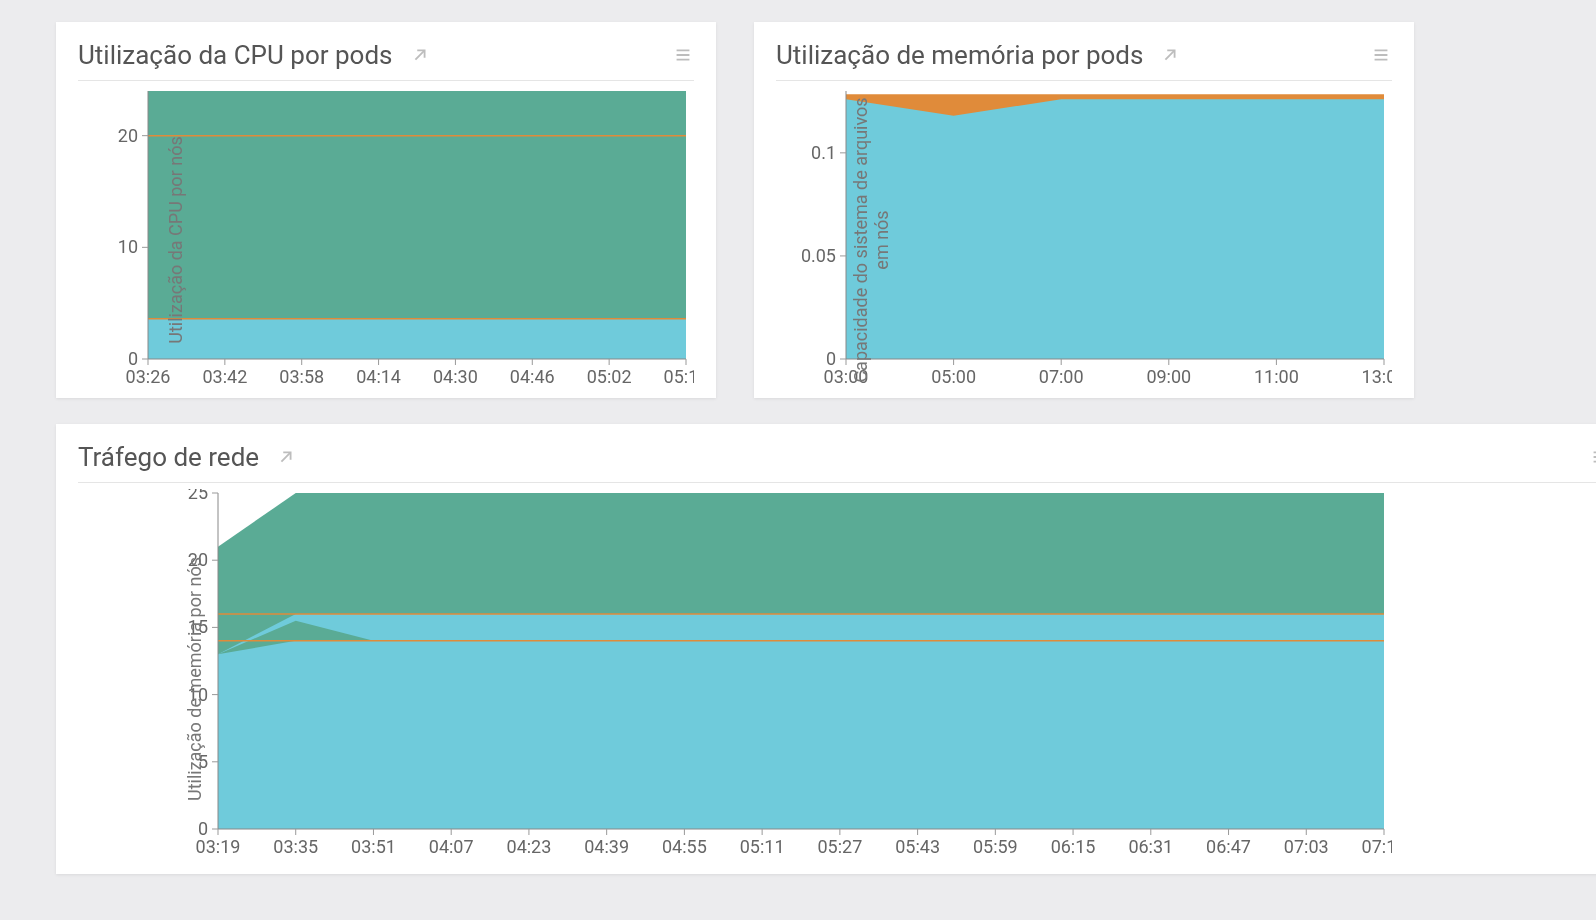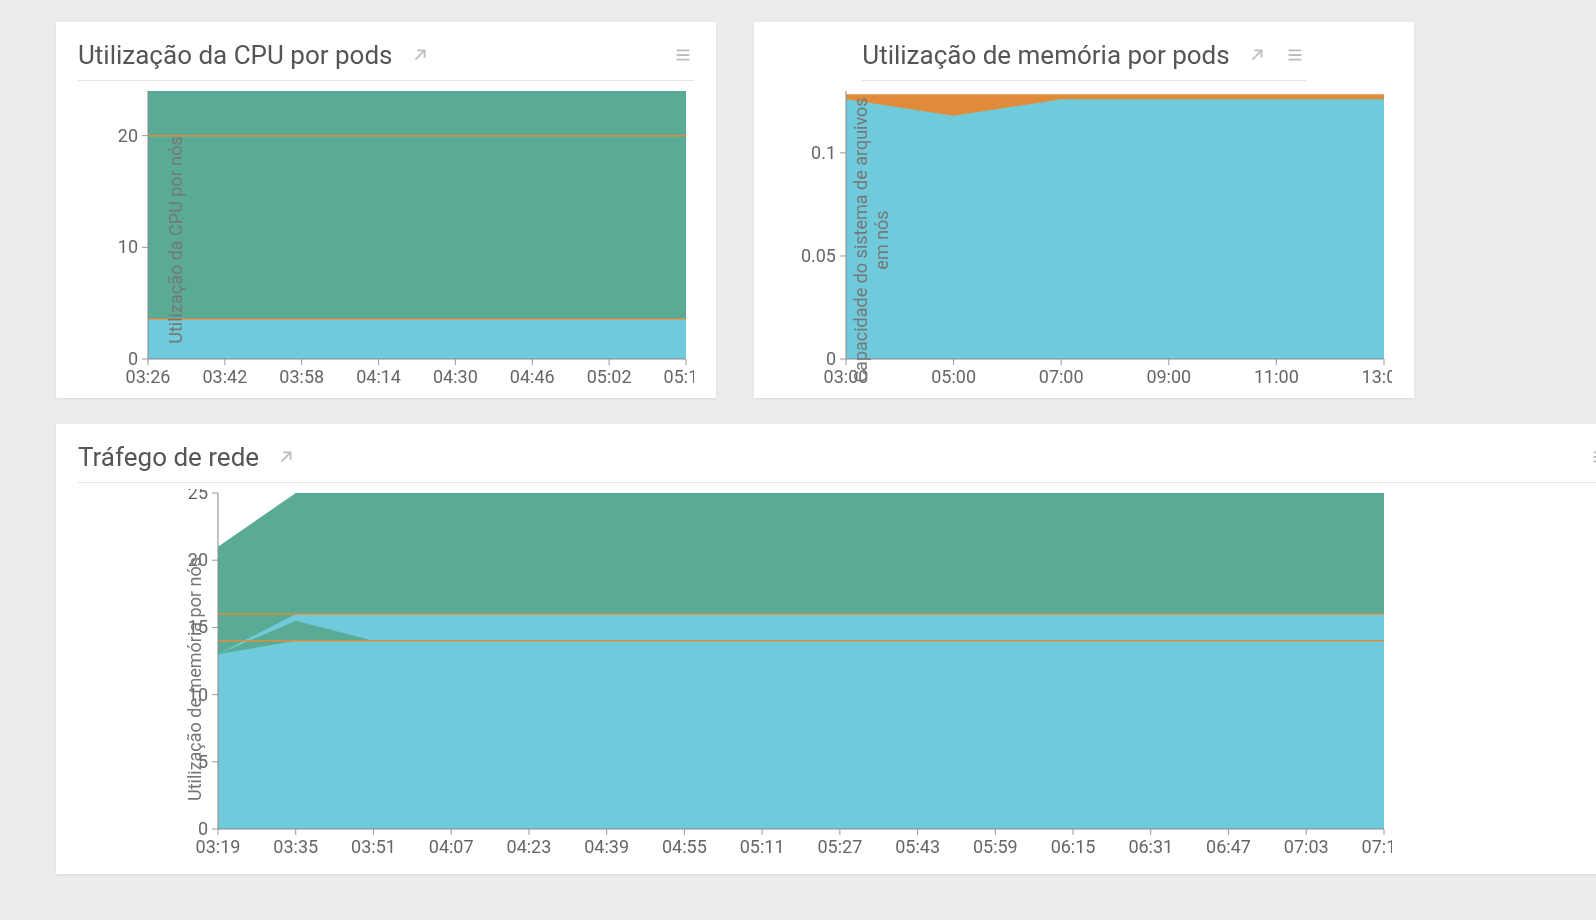--- a/index.html
+++ b/index.html
@@ -66,21 +66,21 @@
             <line x1="454.2857142857143" x2="454.2857142857143" y1="272" y2="278" class="tick"></line>
             <text x="454.2857142857143" y="296" text-anchor="middle" class="axis-text">04:46</text>
             <line x1="531.1428571428571" x2="531.1428571428571" y1="272" y2="278" class="tick"></line>
             <text x="531.1428571428571" y="296" text-anchor="middle" class="axis-text">05:02</text>
             <line x1="608" x2="608" y1="272" y2="278" class="tick"></line>
             <text x="608" y="296" text-anchor="middle" class="axis-text">05:18</text>
           </svg>
       </div>
     </div>
 
-    <div class="panel" style="width:660px;height:376px;align-items:center;">
+    <div class="panel" style="width:660px;height:376px;">
       <div class="panel-header">
         <span class="panel-title">Utilização de memória por pods</span>
         <span class="icon">
           <svg width="22" height="22" viewBox="0 0 24 24" fill="none" stroke="currentColor" stroke-width="2">
               <path d="M7 17L17 7"></path>
               <path d="M9 7h8v8"></path>
             </svg>
         </span>
         <span class="icon menu-icon">
           <svg width="22" height="22" viewBox="0 0 24 24" fill="none" stroke="currentColor" stroke-width="2">

